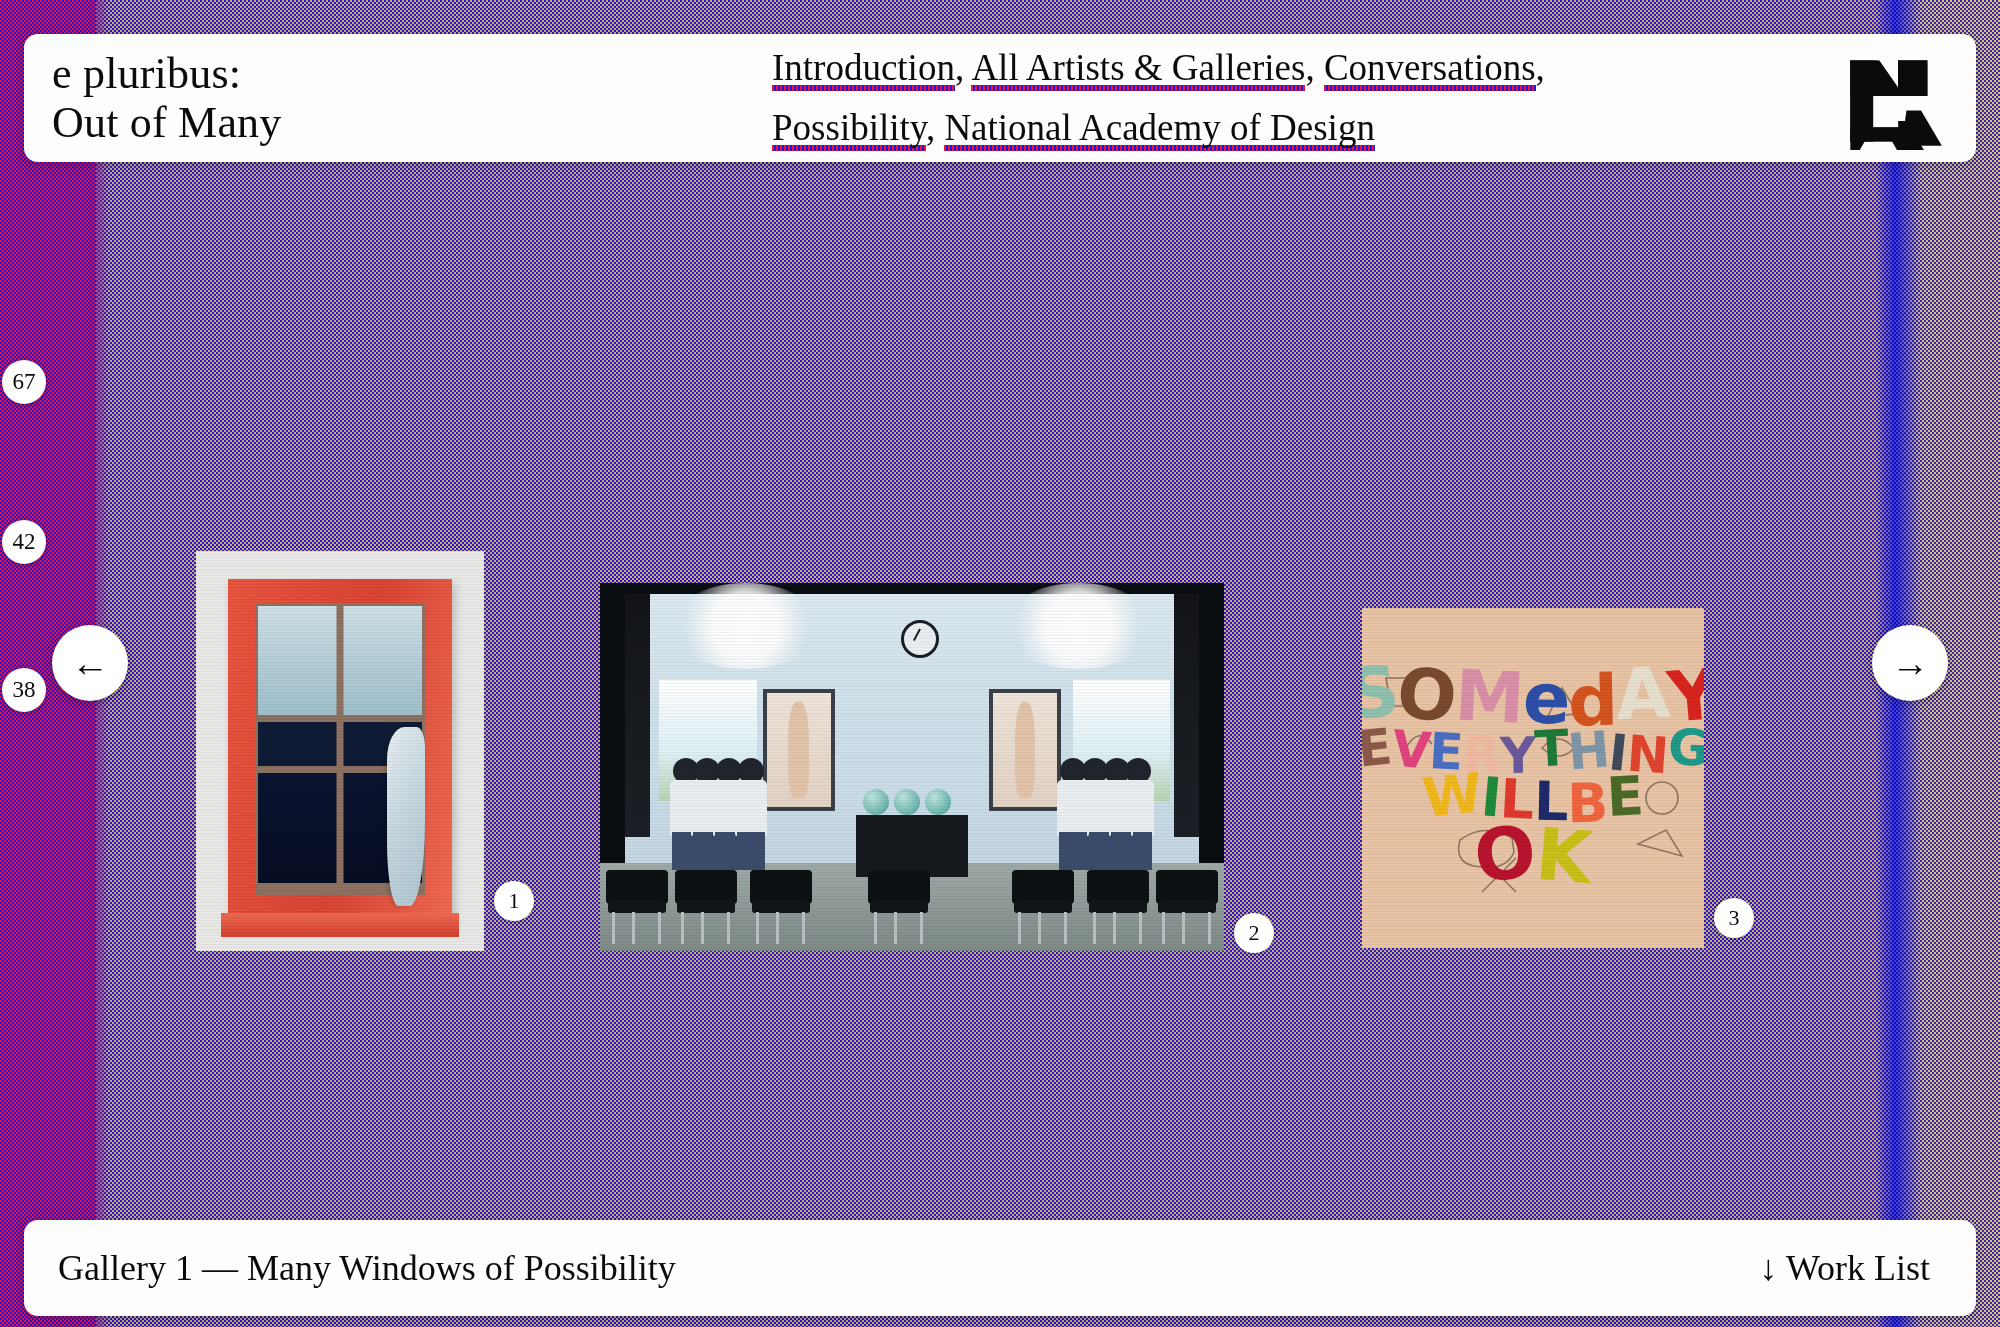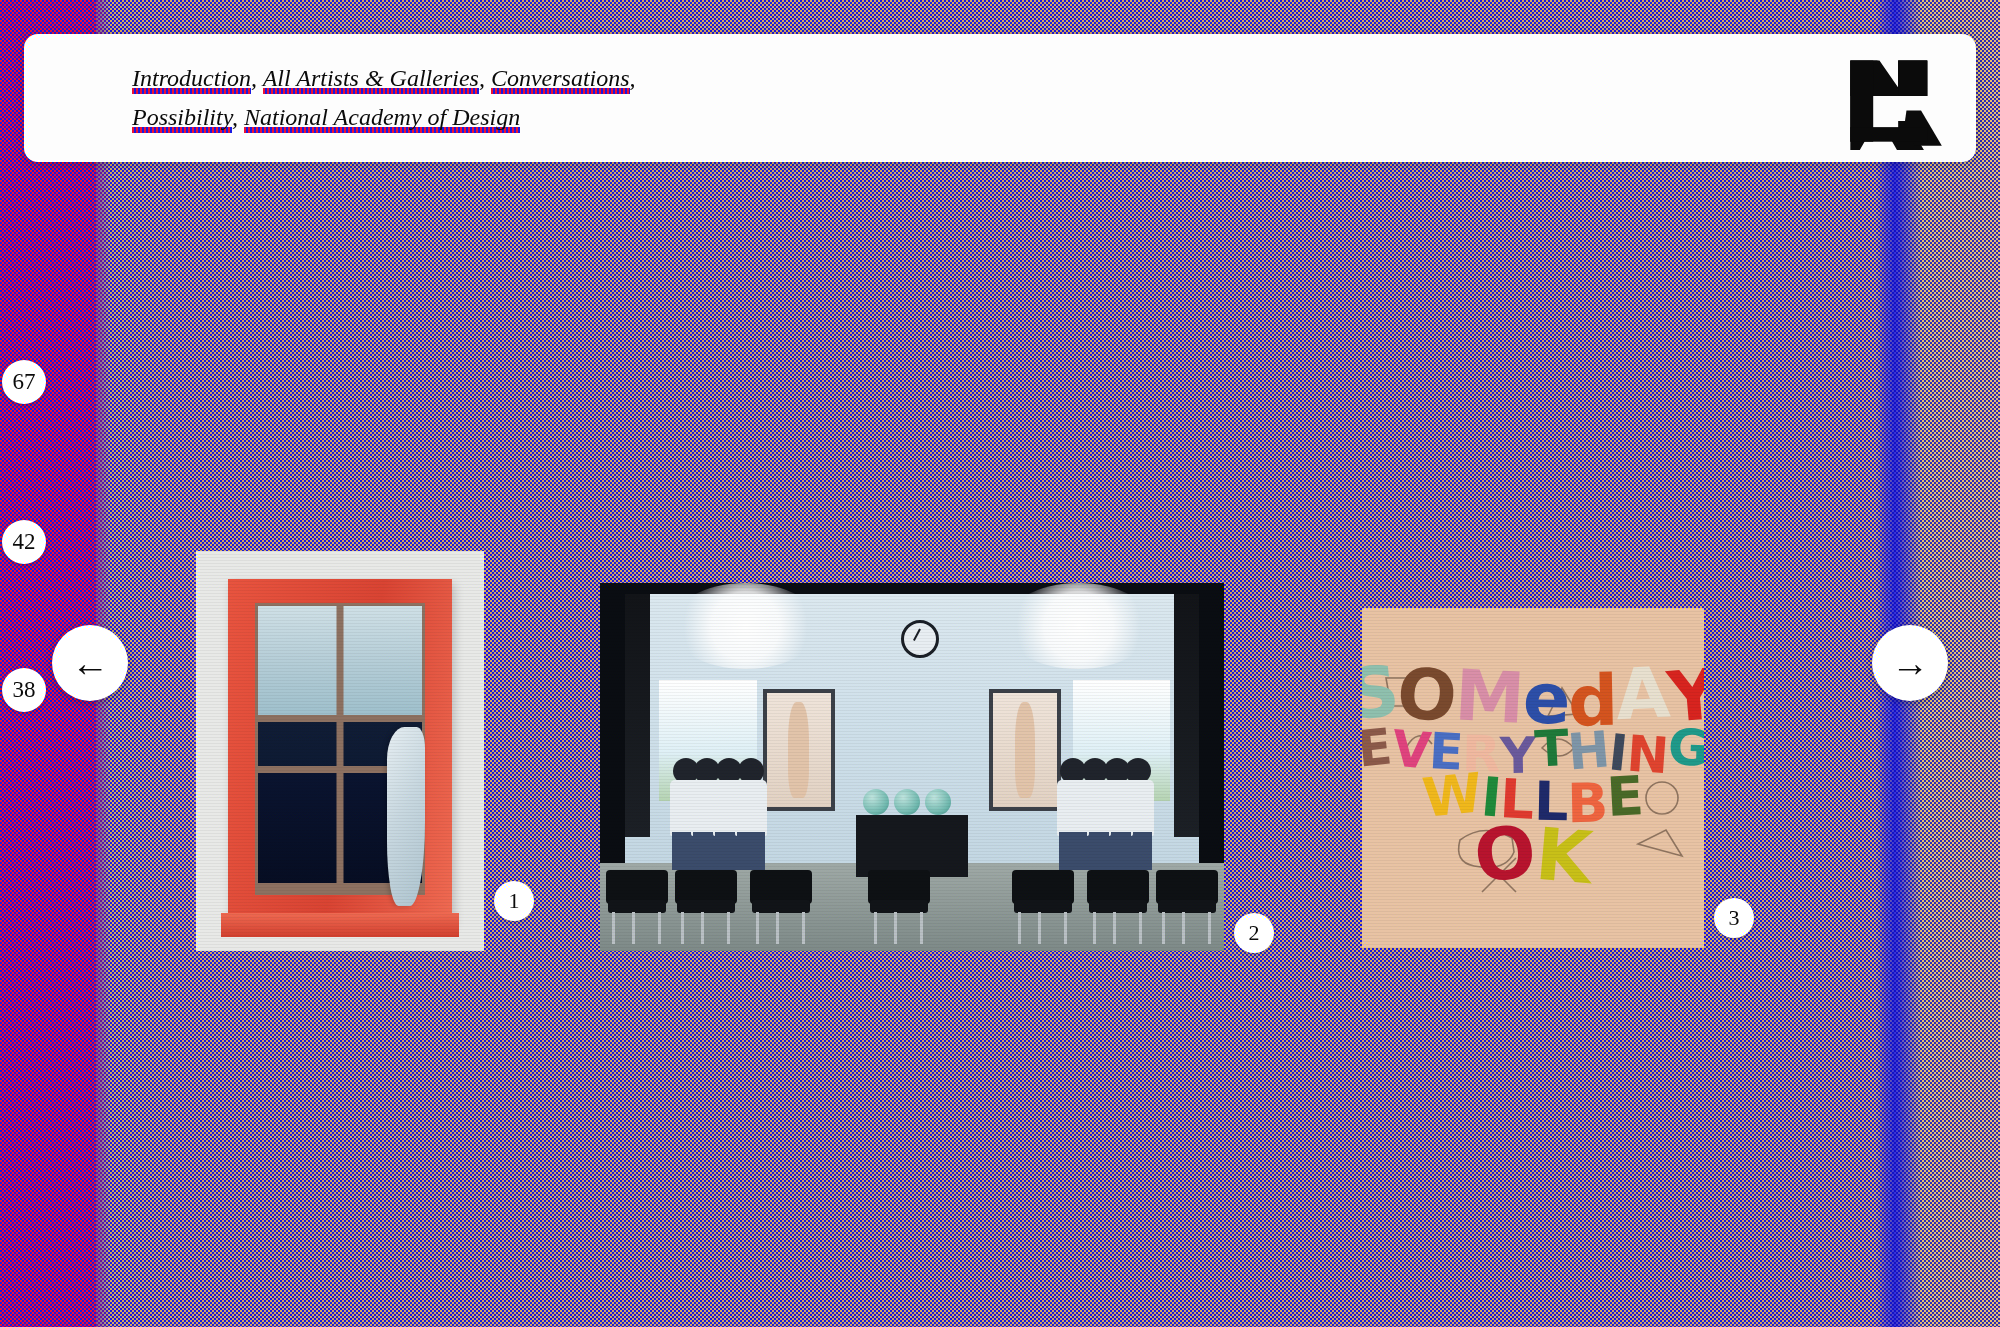--- a/index.html
+++ b/index.html
@@ -115,25 +115,24 @@
     font-size: 44px;
     line-height: 1.12;
     letter-spacing: .2px;
     white-space: pre-line;
     color: #0b0b0b;
     flex: 0 0 640px;
   }
 
   #nav-links {
     flex: 1 1 auto;
-    font-size: 24px;
+    font-size: 37px;
     line-height: 1.62;
     color: #0b0b0b;
     padding-left: 80px;
-    font-style: italic;
   }
   .nav-link {
     display: inline;
     color: #0b0b0b;
     text-decoration: none;
     background-image:
       repeating-linear-gradient(90deg,
         #ee1133 0px, #ee1133 2px,
         #1a1ae0 2px, #1a1ae0 4px);
     background-repeat: repeat-x;
@@ -405,20 +404,22 @@
 <div id="stage">
 
   <div class="dither-main"></div>
   <div class="dither-right-warm"></div>
   <div class="dither-right-blue"></div>
   <div class="dither-purple"></div>
   <div class="dither-purple-feather"></div>
 
   <div class="card" id="header-card">
 
+    <div id="site-title">e pluribus:
+Out of Many</div>
 
     <nav id="nav-links">
       <a class="nav-link" href="#">Introduction</a><span class="nav-sep">, </span><a class="nav-link" href="#">All Artists &amp; Galleries</a><span class="nav-sep">, </span><a class="nav-link" href="#">Conversations</a><span class="nav-sep">, </span><br><a class="nav-link" href="#">Possibility</a><span class="nav-sep">, </span><a class="nav-link" href="#">National Academy of Design</a>
     </nav>
 
     <div id="brand-logo">
       <svg width="104" height="104" viewBox="0 0 100 100" aria-hidden="true">
         <path fill="#0b0b0b" d="M8 14 h28 l18 26 v-26 h28 v34 h-28 v-6 h-32 v38 h32 v-8 h8 l18 30 h-26 l-8 -14 h-22 l-8 14 h-8 z"></path>
         <path fill="#0b0b0b" d="M8 14 h26 l20 28 v-28 h28 v34 h-74 z"></path>
         <rect fill="#0b0b0b" x="8" y="14" width="22" height="78"></rect>
@@ -627,14 +628,18 @@
             <span style="color: rgb(184, 20, 46); transform: rotate(-6deg) translateY(-4px);">O</span>
             <span style="color: rgb(200, 192, 24); transform: rotate(5deg) translateY(-2px);">K</span>
           </div>
         <div class="noise-overlay"></div>
       </div>
       <div class="work-num" style="left:352px; top:290px;">3</div>
     </div>
 
   </div>
 
+  <div class="card" id="footer-card">
+    <div id="gallery-caption">Gallery 1 — Many Windows of Possibility</div>
+    <div id="work-list-button">↓ Work List</div>
+  </div>
 
 </div>
 
 </body></html>

